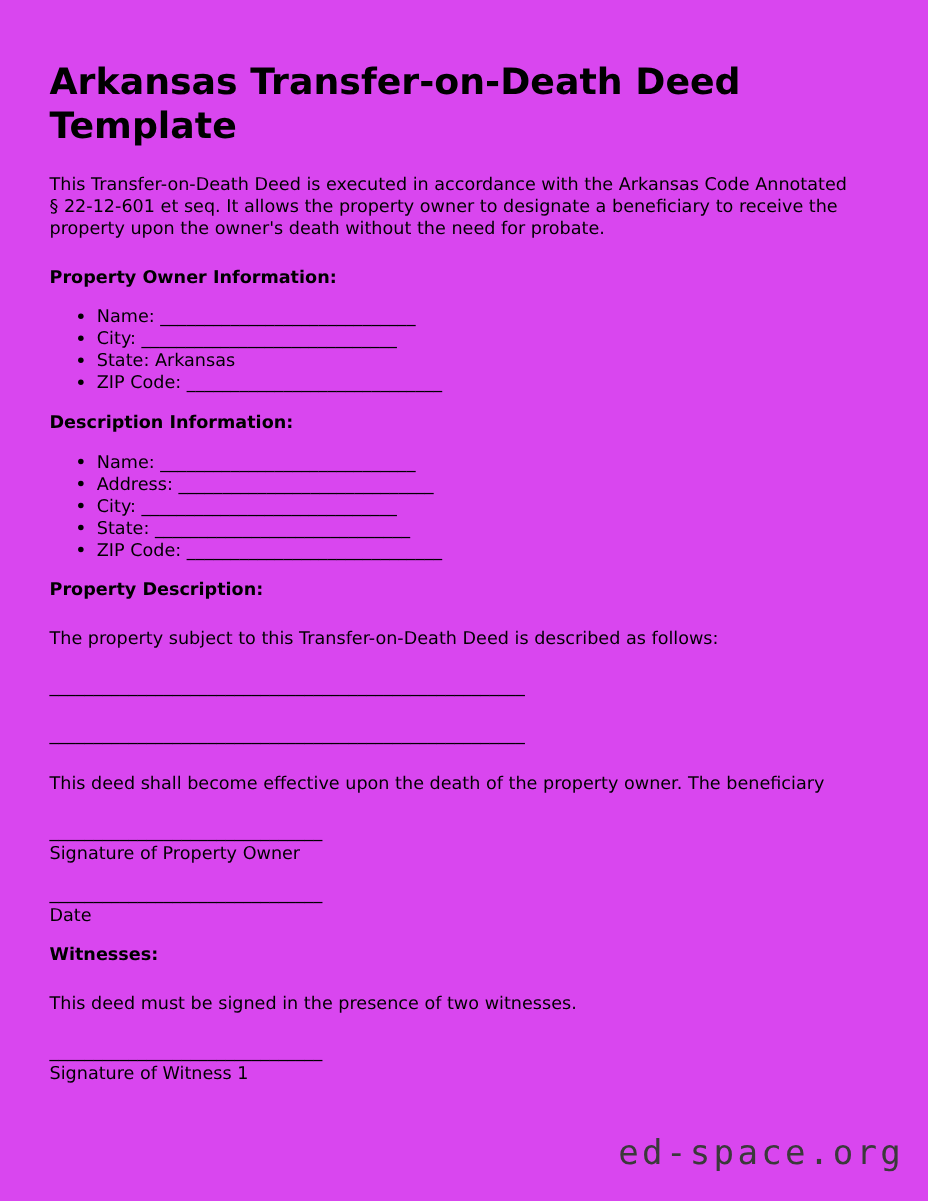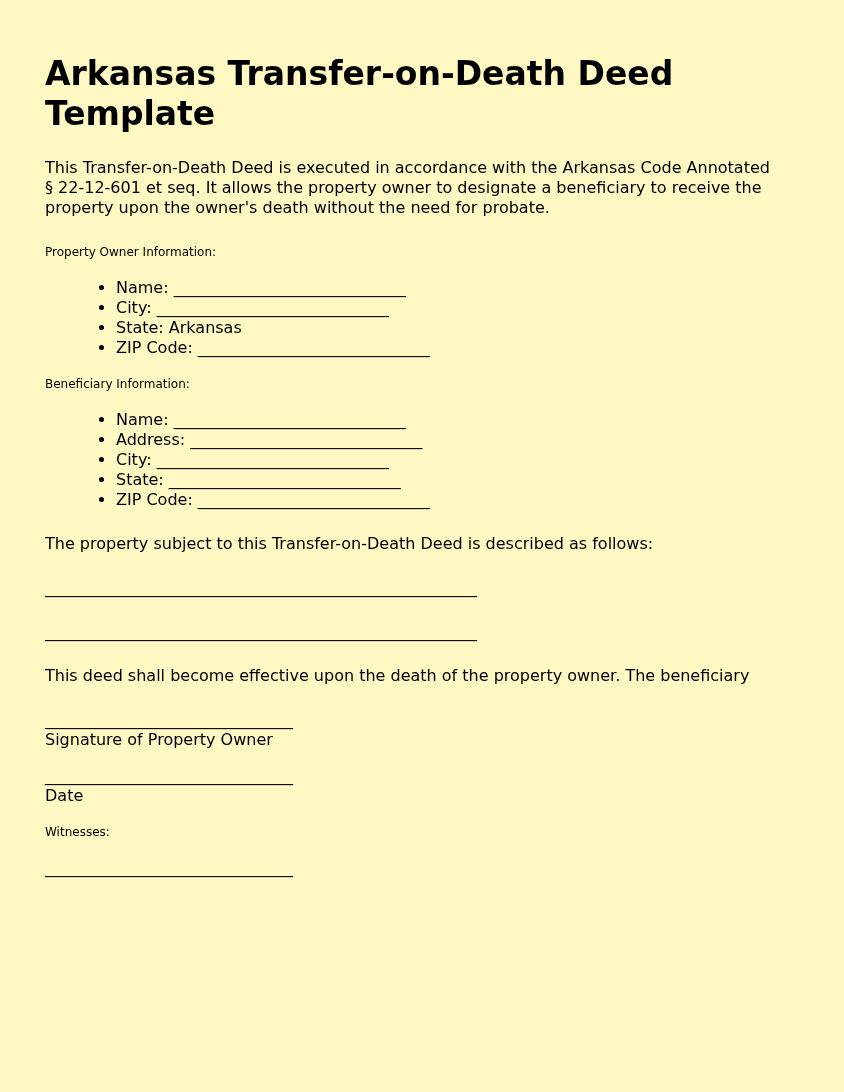--- a/index.html
+++ b/index.html
@@ -1,50 +1,50 @@
 <!DOCTYPE html>
 <html><head>
 <meta charset="utf-8">
 <style>
   html, body { margin: 0; padding: 0; background: #ffffff; }
   .page {
     position: relative;
     width: 844px;
     height: 1092px;
     margin: 0;
-    background: #fef9c3;
+    background: #d946ef;
     color: #000000;
     font-family: "DejaVu Sans", "Liberation Sans", sans-serif;
     font-size: 16px;
     line-height: 20px;
     box-sizing: border-box;
     padding: 54px 44px 0 45px;
     overflow: hidden;
   }
   .title {
     font-size: 33px;
     line-height: 40px;
     font-weight: bold;
     margin: 0 0 24px 0;
   }
   .title span { display: block; }
   h2 {
-    font-size: 12px;
+    font-size: 16px;
     line-height: 20px;
-    font-weight: normal;
+    font-weight: bold;
     margin: 16px 0;
   }
   p { margin: 24px 0; }
   p span.line { display: block; }
   ul {
     margin: 16px 0;
     padding-left: 43px;
     list-style-type: disc;
   }
-  li { line-height: 20px; margin-left: 28px; }
+  li { line-height: 20px; }
   .blank-line { letter-spacing: 0; white-space: nowrap; }
   .sig-block { margin: 16px 0; }
   .sig-block .blank { display: block; white-space: nowrap; }
   .sig-block .label { display: block; }
   .watermark {
     position: absolute;
     top: 1031px;
     right: 22px;
     font-family: "DejaVu Sans Mono", "Liberation Mono", monospace;
     font-size: 31px;
@@ -71,29 +71,30 @@
   </p>
 
   <h2>Property Owner Information:</h2>
   <ul>
     <li>Name: _____________________________</li>
     <li>City: _____________________________</li>
     <li>State: Arkansas</li>
     <li>ZIP Code: _____________________________</li>
   </ul>
 
-  <h2>Beneficiary Information:</h2>
+  <h2>Description Information:</h2>
   <ul>
     <li>Name: _____________________________</li>
     <li>Address: _____________________________</li>
     <li>City: _____________________________</li>
     <li>State: _____________________________</li>
     <li>ZIP Code: _____________________________</li>
   </ul>
 
+  <h2>Property Description:</h2>
   <p>The property subject to this Transfer-on-Death Deed is described as follows:</p>
   <p class="blank-line">______________________________________________________</p>
   <p class="blank-line">______________________________________________________</p>
   <p>
     <span class="line">This deed shall become effective upon the death of the property owner. The beneficiary</span>
   </p>
 
   <p>
   </p>
 
@@ -101,19 +102,22 @@
     <span class="blank">_______________________________</span>
     <span class="label">Signature of Property Owner</span>
   </p>
 
   <p class="sig-block">
     <span class="blank">_______________________________</span>
     <span class="label">Date</span>
   </p>
 
   <h2>Witnesses:</h2>
+  <p>This deed must be signed in the presence of two witnesses.</p>
 
   <p class="sig-block">
     <span class="blank">_______________________________</span>
+    <span class="label">Signature of Witness 1</span>
   </p>
 
+  <div class="watermark">ed-space.org</div>
 
 </div>
 
 </body></html>

